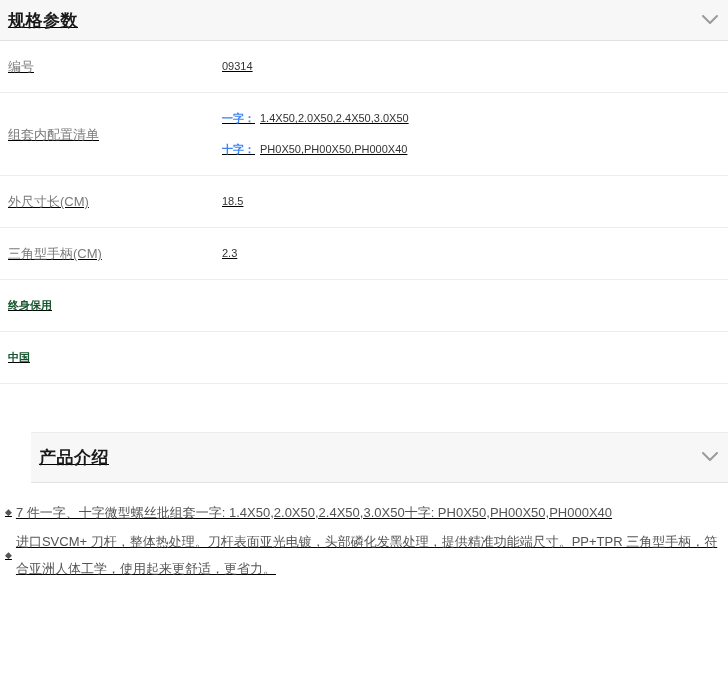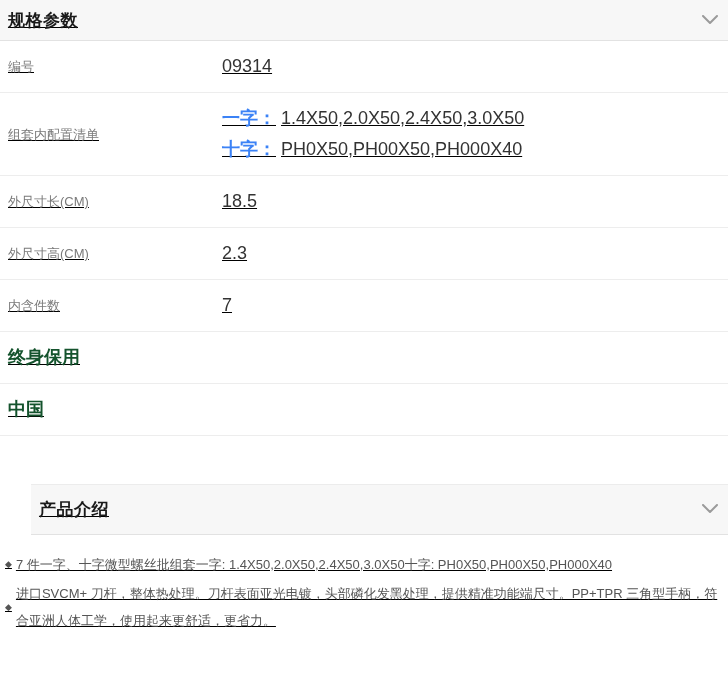--- a/index.html
+++ b/index.html
@@ -52,21 +52,21 @@
     padding: 18px 0 18px 8px;
   }
   .spec-label {
     width: 214px;
     flex: 0 0 214px;
     font-size: 13px;
     color: #7a7a7a;
     line-height: 15px;
   }
   .spec-value {
-    font-size: 18px;
+    font-size: 11px;
     color: #333333;
     line-height: 15px;
   }
   .spec-value-line + .spec-value-line { margin-top: 16px; }
   .value-prefix {
     font-weight: bold;
     color: #3b82f6;
     margin-right: 5px;
   }
   .bold { font-weight: bold; color: #14532d; }
@@ -124,29 +124,23 @@
           <div class="spec-value-line"><span class="value-prefix">十字：</span><span>PH0X50,PH00X50,PH000X40</span></div>
         </div>
       </div>
       <div class="spec-row">
         <div class="spec-label">外尺寸长(CM)</div>
         <div class="spec-value">
           <div class="spec-value-line"><span>18.5</span></div>
         </div>
       </div>
       <div class="spec-row">
-        <div class="spec-label">外尺寸高(CM)</div>
+        <div class="spec-label">三角型手柄(CM)</div>
         <div class="spec-value">
           <div class="spec-value-line"><span>2.3</span></div>
-        </div>
-      </div>
-      <div class="spec-row">
-        <div class="spec-label">内含件数</div>
-        <div class="spec-value">
-          <div class="spec-value-line"><span>7</span></div>
         </div>
       </div>
       <div class="spec-row">
         <div class="spec-value">
           <div class="spec-value-line"><span class="bold">终身保用</span></div>
         </div>
       </div>
       <div class="spec-row">
         <div class="spec-value">
           <div class="spec-value-line"><span class="bold">中国</span></div>

